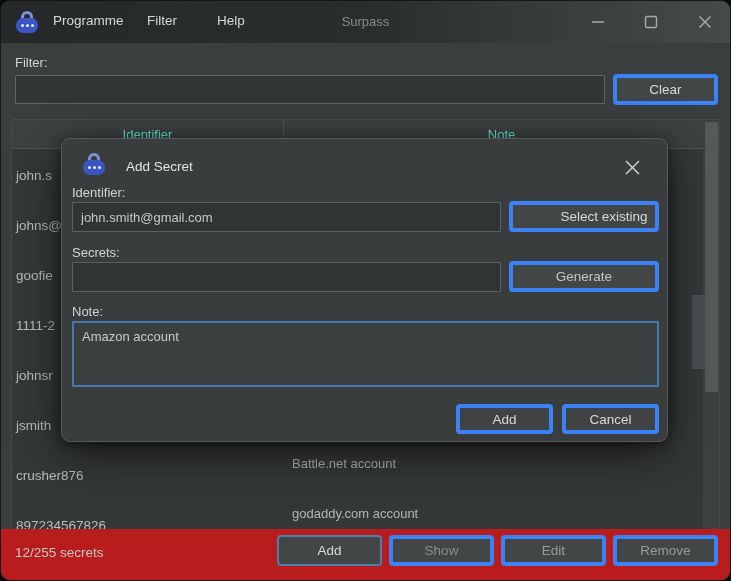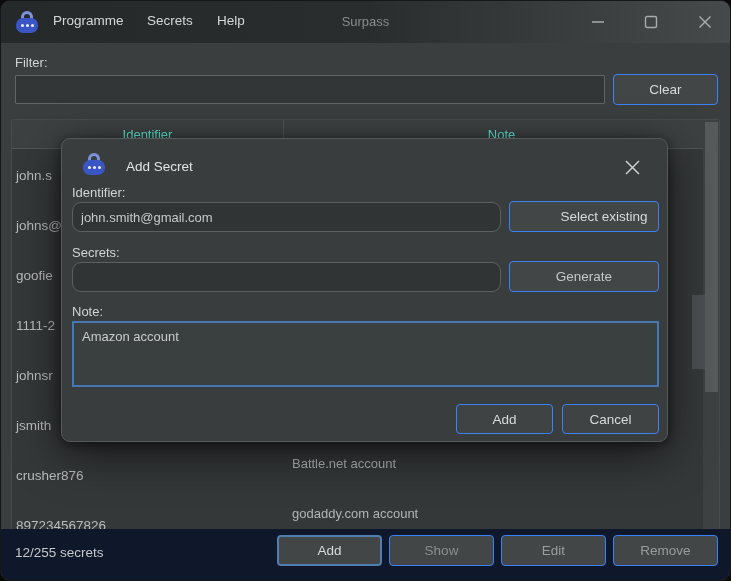--- a/index.html
+++ b/index.html
@@ -22,21 +22,21 @@
   .menu-programme{left:52px;} .menu-secrets{left:146px;} .menu-help{left:216px;}
   .win-title{position:absolute;left:0;right:0;top:13px;text-align:center;font-size:13px;color:#888b8c;}
   .win-controls svg{position:absolute;top:14px;}
   
   .filter-label{position:absolute;left:14px;top:54px;font-size:13px;color:#d2d4d5;}
   .filter-input{
     position:absolute;left:14px;top:74px;width:590px;height:29px;
     background:#323637;border:1px solid #616566;color:#d4d6d6;font-size:13px;padding:0 8px;outline:none;border-radius:1px;
   }
   .btn{
-    background:#424647;border:1px solid #3b82f6;border-radius:4px;
+    background:#424647;border:4px solid #3b82f6;border-radius:4px;
     color:#d8dada;font-size:13.5px;text-align:center;cursor:default;
     display:flex;align-items:center;justify-content:center;
   }
   .clear-btn{position:absolute;left:612px;top:73px;width:105px;height:31px;}
   
   .table-panel{
     position:absolute;left:10px;top:118px;width:709px;height:412px;
     background:#353839;border:1px solid #474b4c;border-radius:2px;overflow:hidden;
   }
   .table-header{position:absolute;top:0;left:0;right:0;height:29px;display:flex;background:#3d4142;border-bottom:1px solid #525556;}
@@ -44,41 +44,41 @@
   .th-identifier{width:272px;border-right:1px solid #525556;}
   .th-note{flex:1;}
   .table-body{position:absolute;top:30px;left:0;right:16px;bottom:0;overflow:hidden;}
   .trow{position:relative;height:50px;}
   .cell-id{position:absolute;left:4px;top:0;bottom:0;display:flex;align-items:center;font-size:13.5px;color:#babcbd;white-space:nowrap;}
   .cell-note{position:absolute;left:280px;top:6px;font-size:13px;color:#b2b5b6;white-space:nowrap;}
   .vscrollbar{position:absolute;top:0;right:0;width:16px;bottom:0;background:#3d4142;}
   .vthumb{position:absolute;left:2px;right:1px;top:2px;height:270px;background:#565a5b;}
   .vthumb-wide{position:absolute;right:14px;top:175px;width:13px;height:74px;background:#4b4f51;}
   
-  .statusbar{position:absolute;left:0;right:0;bottom:0;height:51px;background:#0f172a;}
+  .statusbar{position:absolute;left:0;right:0;bottom:0;height:51px;background:#b91c1c;}
   .secret-count{position:absolute;left:14px;top:16px;font-size:13.5px;color:#c6c8c9;}
   .action-btn{position:absolute;top:6px;width:105px;height:31px;}
   .btn-add-main{left:276px;border:2px solid #4f7dad;}
   .btn-show{left:388px;color:#8b8e8f;}
   .btn-edit{left:500px;color:#9a9d9e;}
   .btn-remove{left:612px;color:#9a9d9e;}
   
   .dialog{
     position:absolute;left:60px;top:137px;width:607px;height:304px;
     background:#393d3e;border:1px solid #565a5b;border-radius:9px;
     box-shadow:0 12px 45px rgba(0,0,0,0.6),0 2px 12px rgba(0,0,0,0.45);
   }
   .dialog-icon{position:absolute;left:20px;top:13px;}
   .dialog-title{position:absolute;left:64px;top:20px;font-size:13.5px;color:#e2e4e4;}
   .dialog-close{position:absolute;left:562px;top:20px;width:17px;height:17px;cursor:default;}
   .dlg-label{position:absolute;font-size:13px;color:#d2d4d5;}
   .lbl-identifier{left:10px;top:46px;} .lbl-secret{left:10px;top:106px;} .lbl-note{left:10px;top:165px;}
   .dlg-input{
     position:absolute;left:10px;width:429px;height:30px;background:#303435;
-    border:1px solid #5c6061;color:#c7c9ca;font-size:13px;padding:0 8px;outline:none;border-radius:9px;
+    border:1px solid #5c6061;color:#c7c9ca;font-size:13px;padding:0 8px;outline:none;border-radius:1px;
   }
   .inp-identifier{top:63px;} .inp-secret{top:123px;}
   .dlg-side-btn{position:absolute;left:447px;width:150px;height:31px;}
   .btn-select-existing{top:62px;padding-left:40px;} .btn-generate{top:122px;color:#c5c8c9;text-align:center;}
   .dlg-textarea{
     position:absolute;left:10px;top:182px;width:587px;height:66px;resize:none;
     background:#3a3f40;border:2px solid #4679b4;color:#c9cbcc;font-size:13px;
     padding:6px 8px;outline:none;border-radius:1px;
   }
   .dlg-action{position:absolute;top:265px;width:97px;height:30px;background:#3f4344;}
@@ -94,21 +94,21 @@
       <span class="lock-icon">
           <span class="lock-shackle"></span>
           <span class="lock-body">
             <i></i>
             <i></i>
             <i></i>
           </span>
         </span>
     </span>
     <span class="menu-item menu-programme">Programme</span>
-    <span class="menu-item menu-secrets">Secrets</span>
+    <span class="menu-item menu-secrets">Filter</span>
     <span class="menu-item menu-help">Help</span>
     <span class="win-title">Surpass</span>
     <span class="win-controls">
       <svg style="left:590px;" width="14" height="14" viewBox="0 0 14 14">
           <line x1="1" y1="7" x2="13" y2="7" stroke="#a8abac" stroke-width="1.4"></line>
         </svg>
       <svg style="left:643px;" width="14" height="14" viewBox="0 0 14 14">
           <rect x="1.5" y="1.5" width="11" height="11" rx="1.5" fill="none" stroke="#a8abac" stroke-width="1.4"></rect>
         </svg>
       <svg style="left:697px;" width="14" height="14" viewBox="0 0 14 14">

